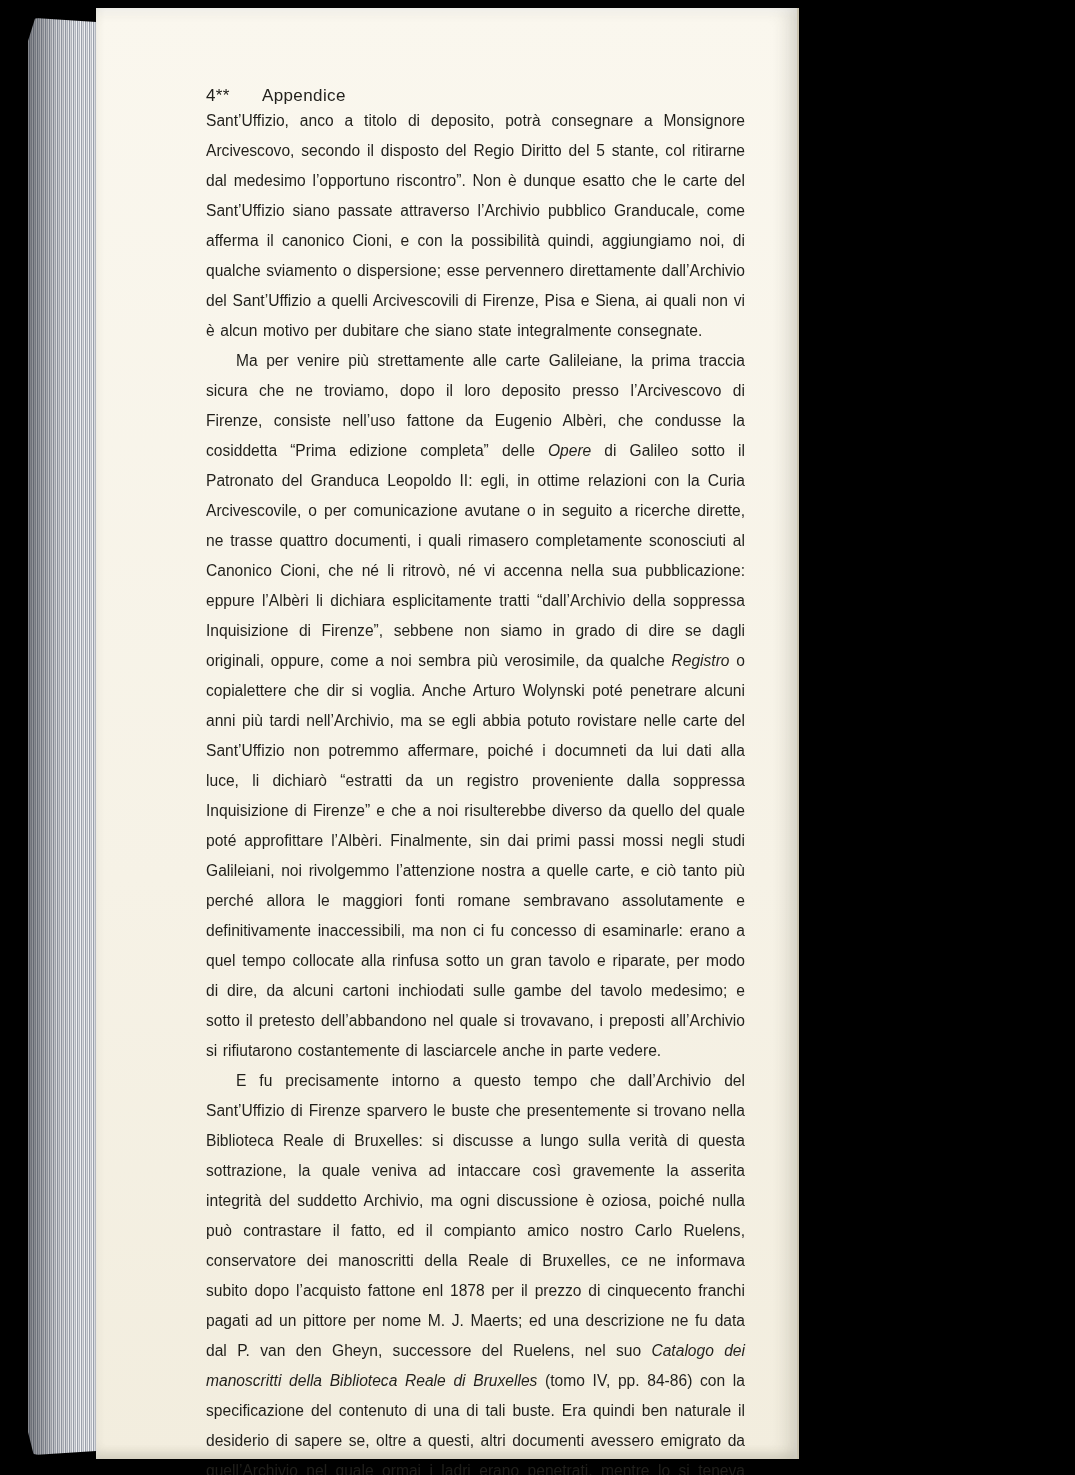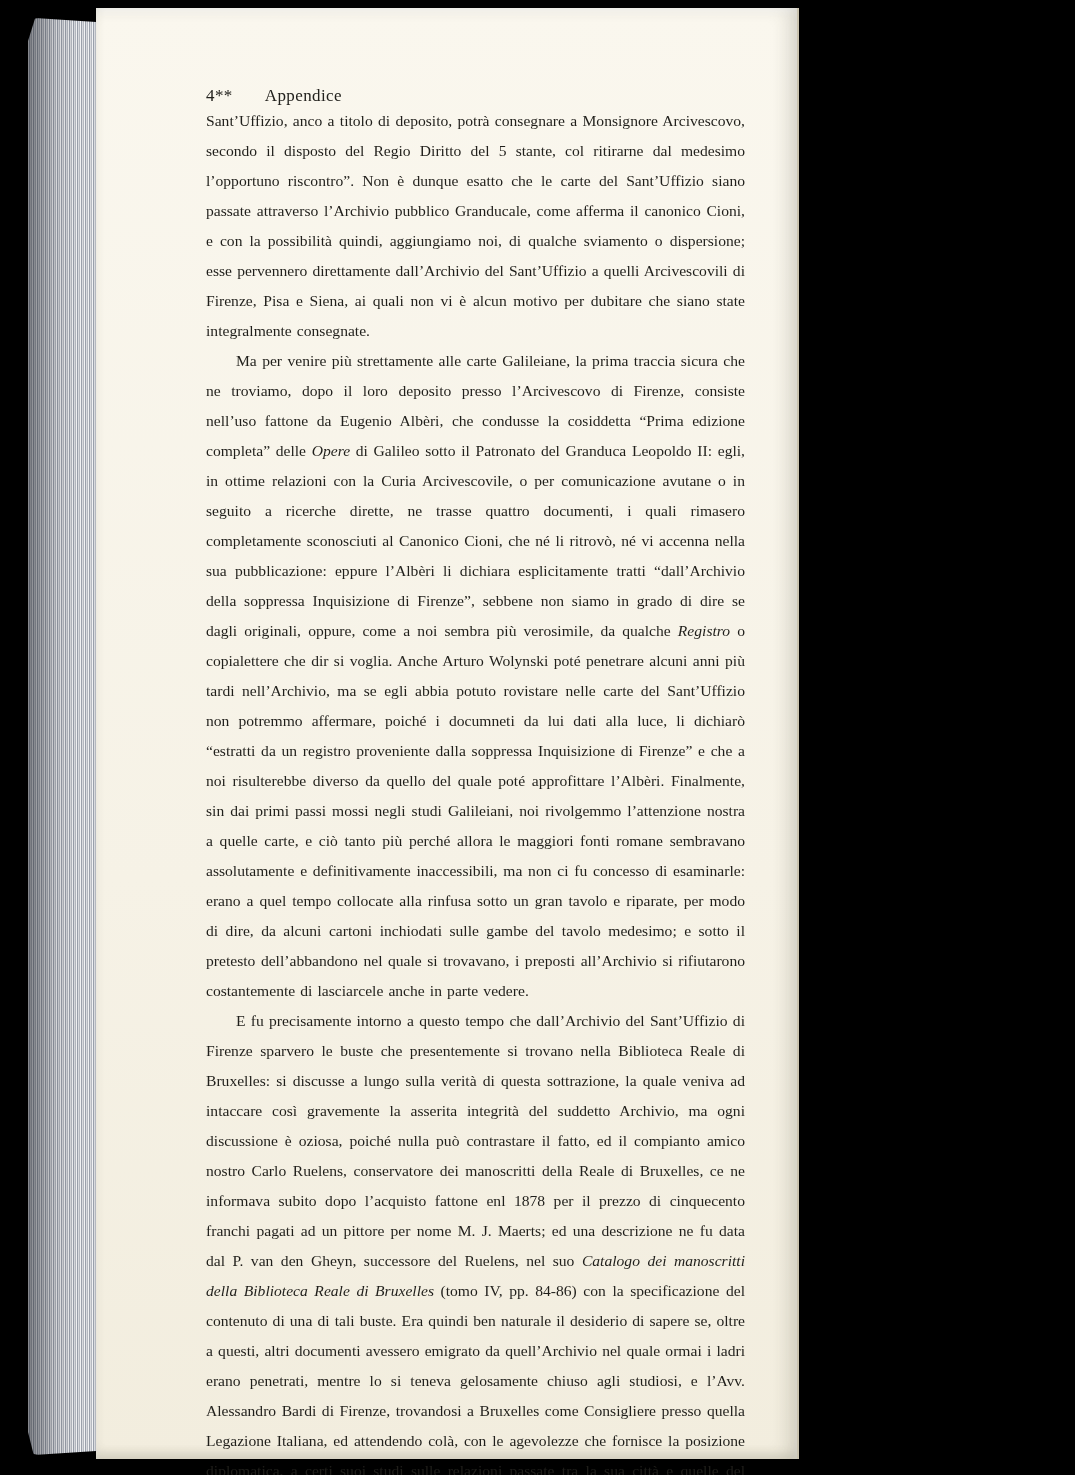--- a/index.html
+++ b/index.html
@@ -6,21 +6,21 @@
     margin: 0;
     padding: 0;
     background: #000;
   }
   .scene {
     position: relative;
     width: 857px;
     height: 1475px;
     background: #000;
     overflow: hidden;
-    font-family: Liberation Serif, serif;
+    font-family: Liberation Sans, sans-serif;
   }
   
   .book-edge {
     position: absolute;
     left: 28px;
     top: 18px;
     bottom: 20px;
     width: 72px;
     background:
       linear-gradient(90deg, rgba(25,28,36,0.50) 0%, rgba(25,28,36,0.12) 40%, rgba(25,28,36,0) 70%),

